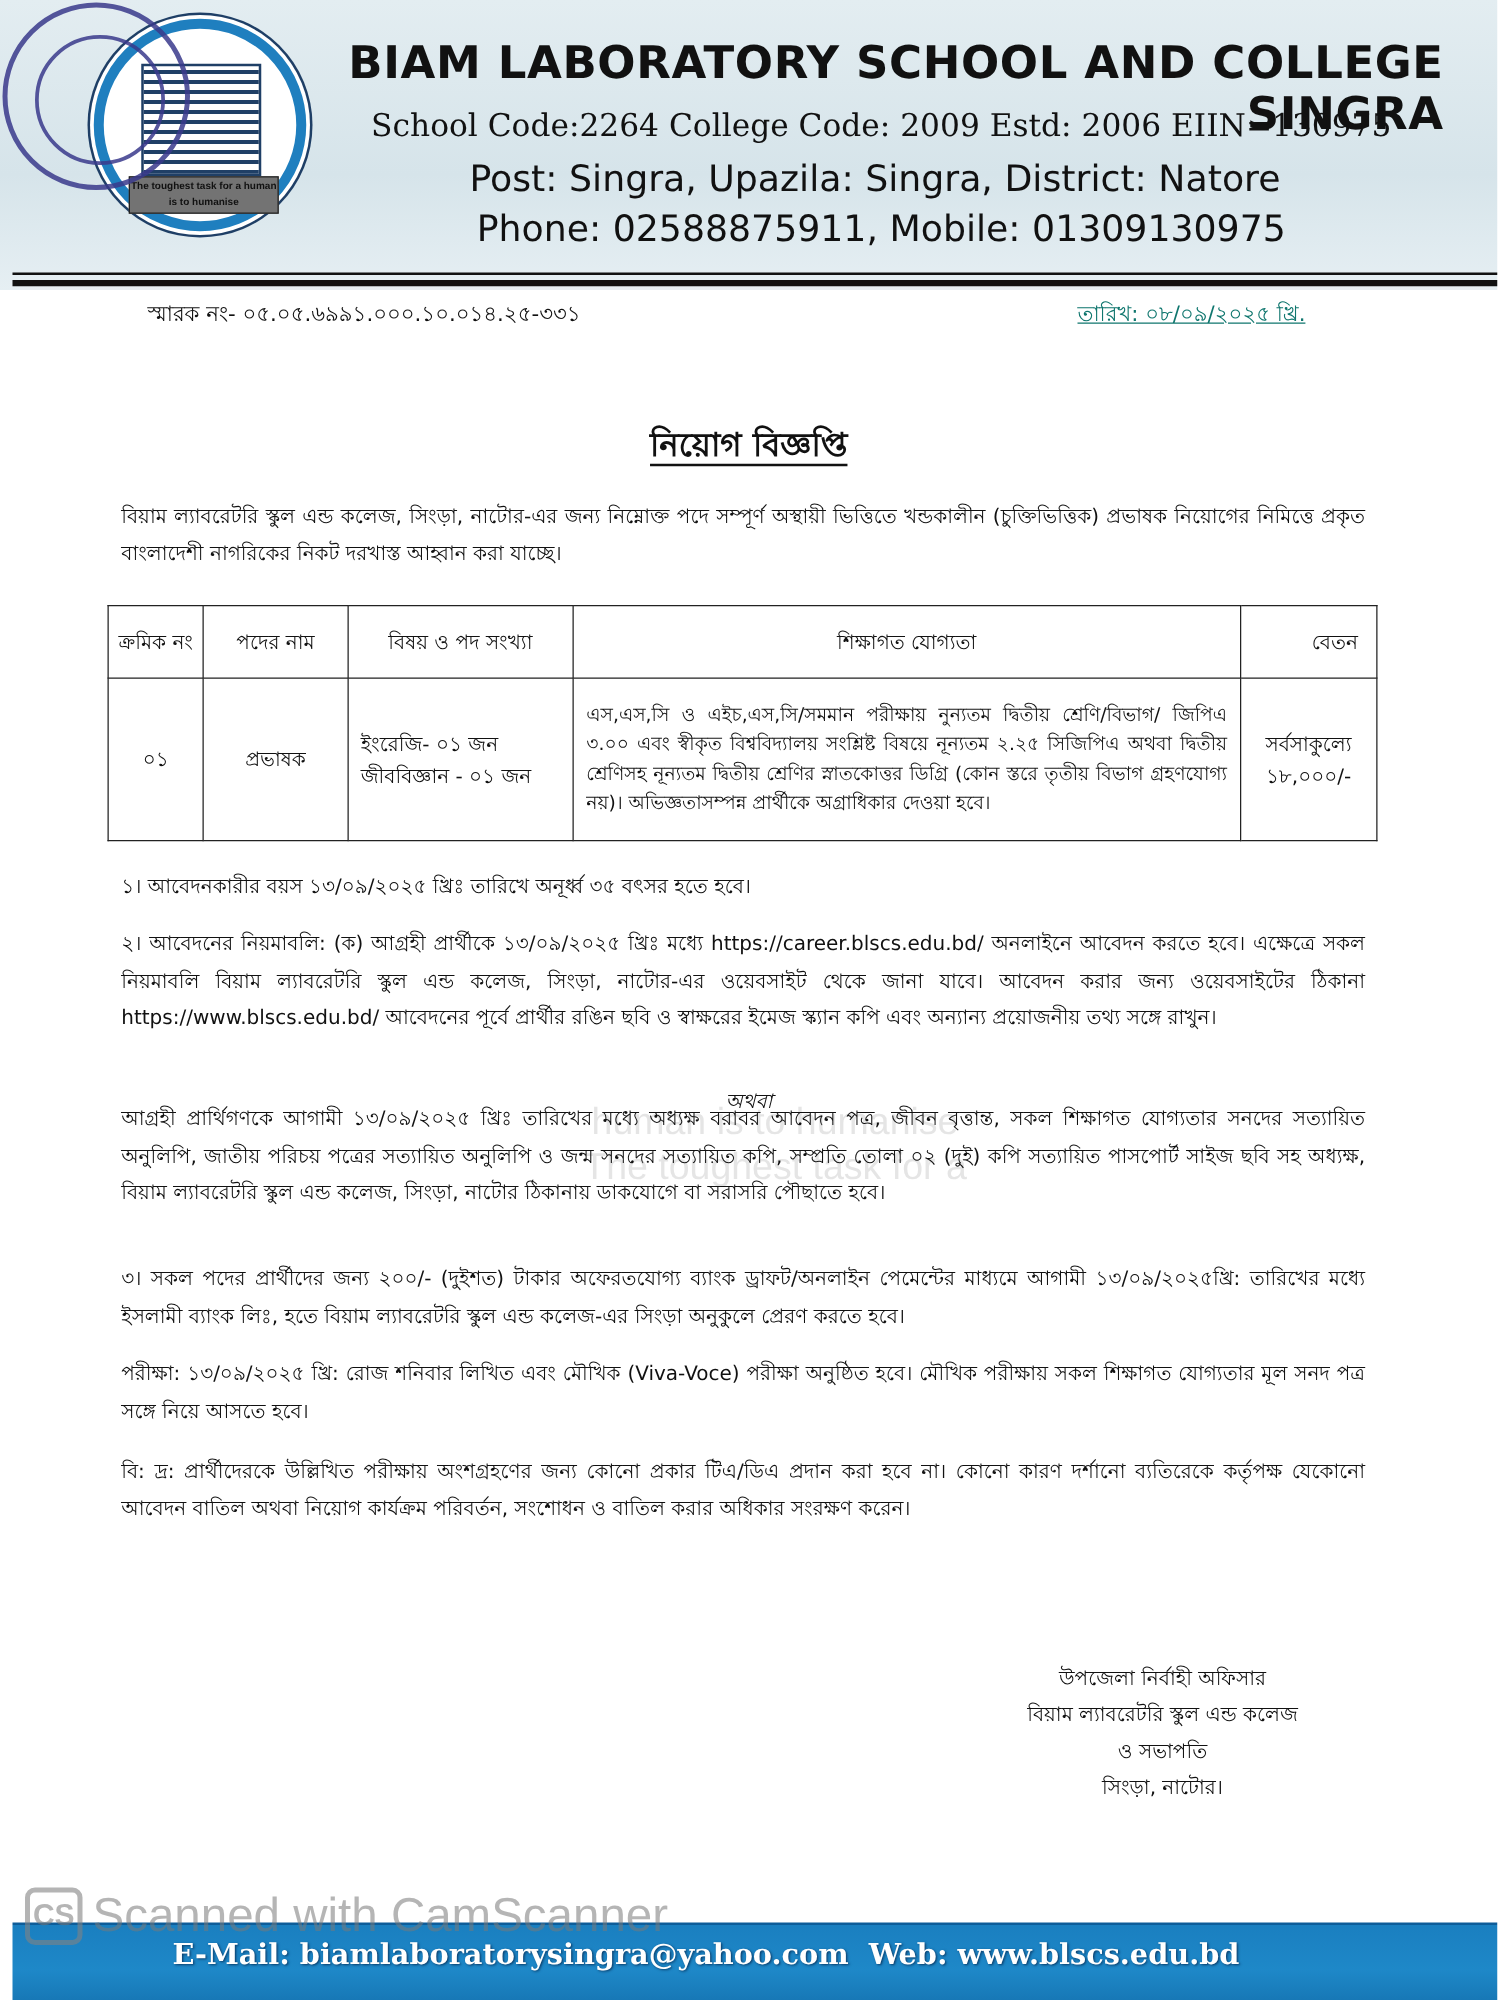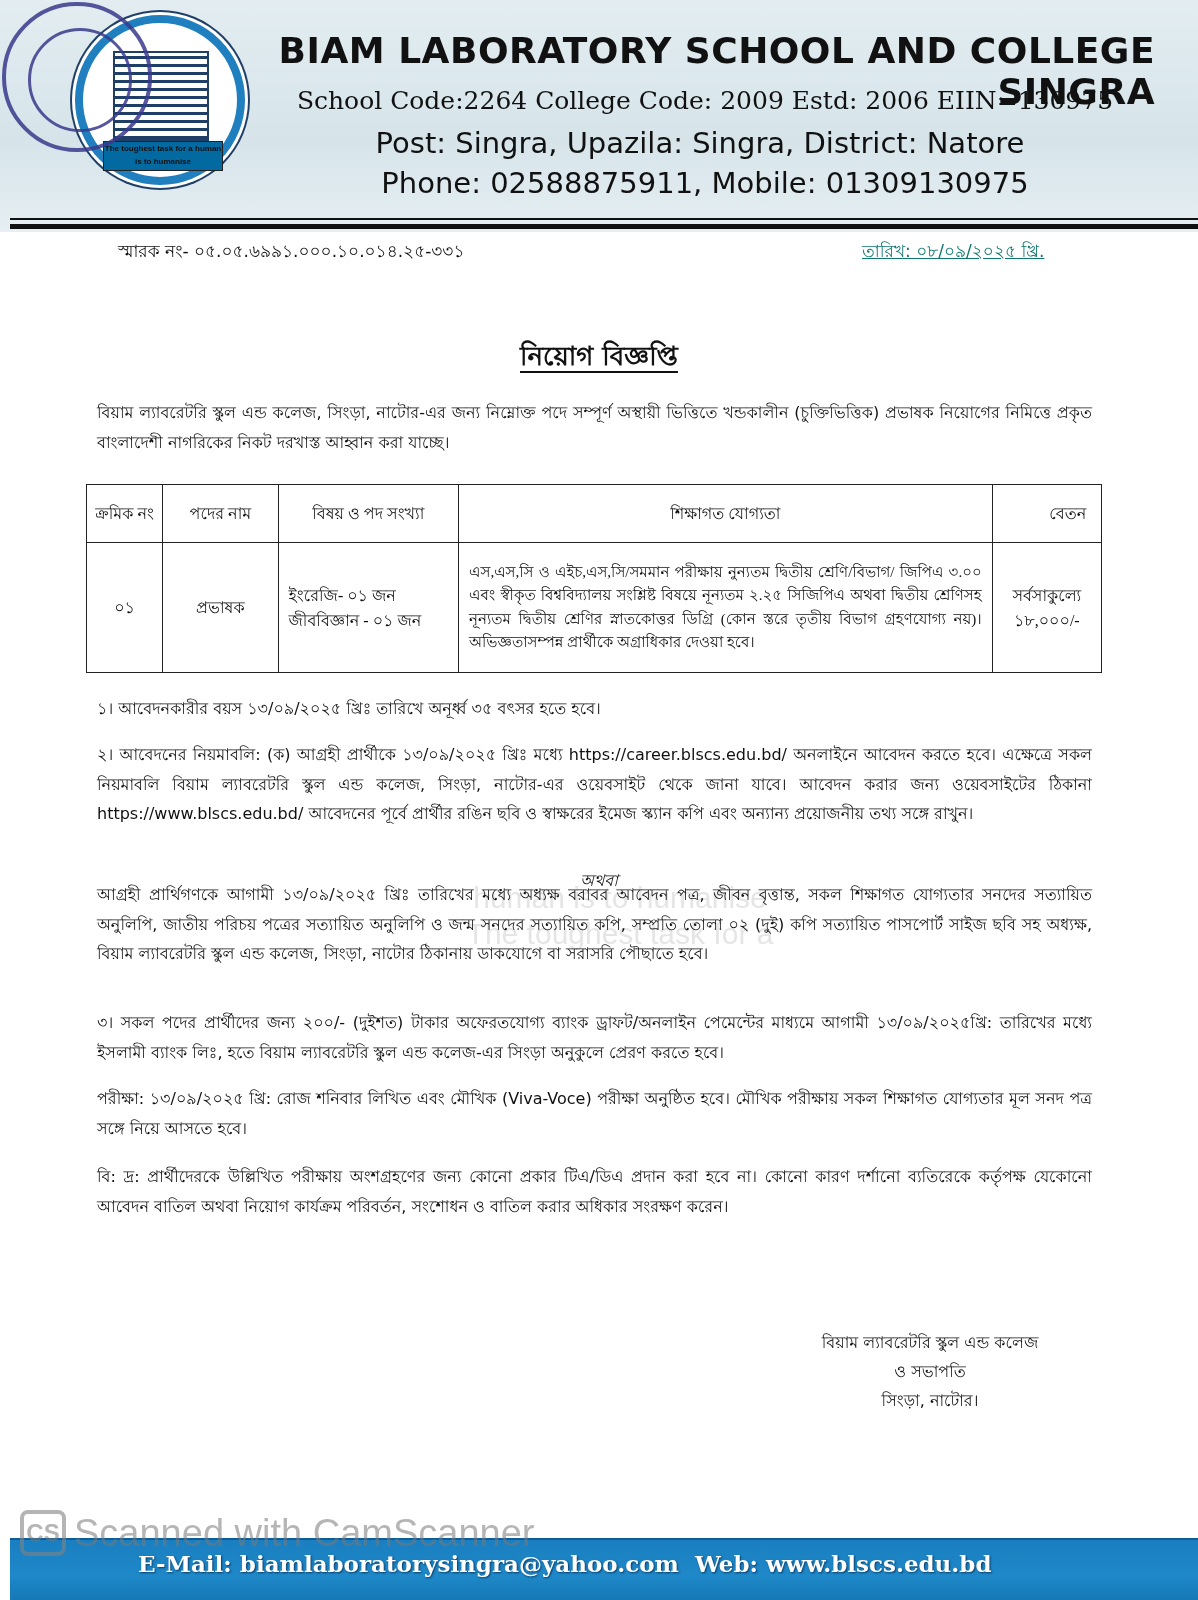--- a/index.html
+++ b/index.html
@@ -14,21 +14,21 @@
   .logo-wrap { position: absolute; left: 0; top: 0; width: 260px; height: 220px; }
   .logo-outer {
     position: absolute; left: 75px; top: 15px; width: 170px; height: 170px; border-radius: 50%;
     background: #ffffff; border: 8px solid #1f7fbf; box-shadow: 0 0 0 3px #fff, 0 0 0 5px #1f3f66;
   }
   .logo-inner {
     position: absolute; left: 30px; top: 28px; width: 96px; height: 90px;
     border: 2px solid #1f3f66; background: repeating-linear-gradient(0deg,#1f3f66 0 3px,#fff 3px 8px);
   }
   .logo-ribbon {
-    position: absolute; left: 20px; top: 118px; width: 120px; height: 30px; background: #0369a1;
+    position: absolute; left: 20px; top: 118px; width: 120px; height: 30px; background: #737373;
     border: 1.5px solid #222; font-size: 8px; line-height: 13px; text-align: center; color: #111;
     font-family: "Liberation Sans", sans-serif; font-weight: bold;
   }
   .stamp {
     position: absolute; left: 2px; top: 2px; width: 150px; height: 150px; border-radius: 50%;
     border: 4px solid #3a3a8c; opacity: .85;
   }
   .stamp::after {
     content: ""; position: absolute; left: 22px; top: 22px; width: 98px; height: 98px;
     border-radius: 50%; border: 3px solid #3a3a8c;
@@ -60,21 +60,21 @@
   }
   .notice-title span { font-size: 26px; font-weight: bold; text-decoration: underline; text-underline-offset: 6px; }
 
   .para {
     position: absolute; left: 97px; width: 995px; font-size: 16px; line-height: 29.5px; text-align: justify;
     color: #111;
   }
 
   table.posts {
     position: absolute; left: 86px; top: 484px; width: 1016px; border-collapse: collapse;
-    font-size: 16px; color: #111; font-family: Liberation Serif, serif;
+    font-size: 16px; color: #111;
   }
   table.posts th, table.posts td { border: 1.5px solid #222; text-align: center; vertical-align: middle; }
   table.posts th { height: 58px; font-weight: normal; padding: 2px 6px; line-height: 24px; }
   table.posts td { height: 130px; padding: 4px 6px; line-height: 25px; }
   table.posts td.qual { text-align: justify; font-size: 15px; line-height: 23.5px; padding: 2px 10px; }
   table.posts td.subj { text-align: left; padding-left: 10px; }
 
   .athoba { position: absolute; left: 0; width: 1198px; top: 856px; text-align: center; font-size: 16px; font-style: italic; margin-top: 12px; }
 
   .signature {
@@ -165,20 +165,21 @@
 
 <div class="para" style="top:694px;">১। আবেদনকারীর বয়স ১৩/০৯/২০২৫ খ্রিঃ তারিখে অনূর্ধ্ব ৩৫ বৎসর হতে হবে।</div>
 <div class="para" style="top:740px;">২। আবেদনের নিয়মাবলি: (ক) আগ্রহী প্রার্থীকে ১৩/০৯/২০২৫ খ্রিঃ মধ্যে https://career.blscs.edu.bd/ অনলাইনে আবেদন করতে হবে। এক্ষেত্রে সকল নিয়মাবলি বিয়াম ল্যাবরেটরি স্কুল এন্ড কলেজ, সিংড়া, নাটোর-এর ওয়েবসাইট থেকে জানা যাবে। আবেদন করার জন্য ওয়েবসাইটের ঠিকানা https://www.blscs.edu.bd/ আবেদনের পূর্বে প্রার্থীর রঙিন ছবি ও স্বাক্ষরের ইমেজ স্ক্যান কপি এবং অন্যান্য প্রয়োজনীয় তথ্য সঙ্গে রাখুন।</div>
 <div class="athoba">অথবা</div>
 <div class="para" style="top:880px;">আগ্রহী প্রার্থিগণকে আগামী ১৩/০৯/২০২৫ খ্রিঃ তারিখের মধ্যে অধ্যক্ষ বরাবর আবেদন পত্র, জীবন বৃত্তান্ত, সকল শিক্ষাগত যোগ্যতার সনদের সত্যায়িত অনুলিপি, জাতীয় পরিচয় পত্রের সত্যায়িত অনুলিপি ও জন্ম সনদের সত্যায়িত কপি, সম্প্রতি তোলা ০২ (দুই) কপি সত্যায়িত পাসপোর্ট সাইজ ছবি সহ অধ্যক্ষ, বিয়াম ল্যাবরেটরি স্কুল এন্ড কলেজ, সিংড়া, নাটোর ঠিকানায় ডাকযোগে বা সরাসরি পৌছাতে হবে।</div>
 <div class="para" style="top:1008px;">৩। সকল পদের প্রার্থীদের জন্য ২০০/- (দুইশত) টাকার অফেরতযোগ্য ব্যাংক ড্রাফট/অনলাইন পেমেন্টের মাধ্যমে আগামী ১৩/০৯/২০২৫খ্রি: তারিখের মধ্যে ইসলামী ব্যাংক লিঃ, হতে বিয়াম ল্যাবরেটরি স্কুল এন্ড কলেজ-এর সিংড়া অনুকুলে প্রেরণ করতে হবে।</div>
 <div class="para" style="top:1084px;">পরীক্ষা: ১৩/০৯/২০২৫ খ্রি: রোজ শনিবার লিখিত এবং মৌখিক (Viva-Voce) পরীক্ষা অনুষ্ঠিত হবে। মৌখিক পরীক্ষায় সকল শিক্ষাগত যোগ্যতার মূল সনদ পত্র সঙ্গে নিয়ে আসতে হবে।</div>
 <div class="para" style="top:1162px;">বি: দ্র: প্রার্থীদেরকে উল্লিখিত পরীক্ষায় অংশগ্রহণের জন্য কোনো প্রকার টিএ/ডিএ প্রদান করা হবে না। কোনো কারণ দর্শানো ব্যতিরেকে কর্তৃপক্ষ যেকোনো আবেদন বাতিল অথবা নিয়োগ কার্যক্রম পরিবর্তন, সংশোধন ও বাতিল করার অধিকার সংরক্ষণ করেন।</div>
 
 <div class="signature">
+  <div>উপজেলা নির্বাহী অফিসার</div>
   <div>বিয়াম ল্যাবরেটরি স্কুল এন্ড কলেজ</div>
   <div>ও সভাপতি</div>
   <div>সিংড়া, নাটোর।</div>
 </div>
 
 <div class="footer">
   <div class="footer-text">E-Mail: biamlaboratorysingra@yahoo.com  Web: www.blscs.edu.bd</div>
 </div>
 
 <div class="camscanner">

